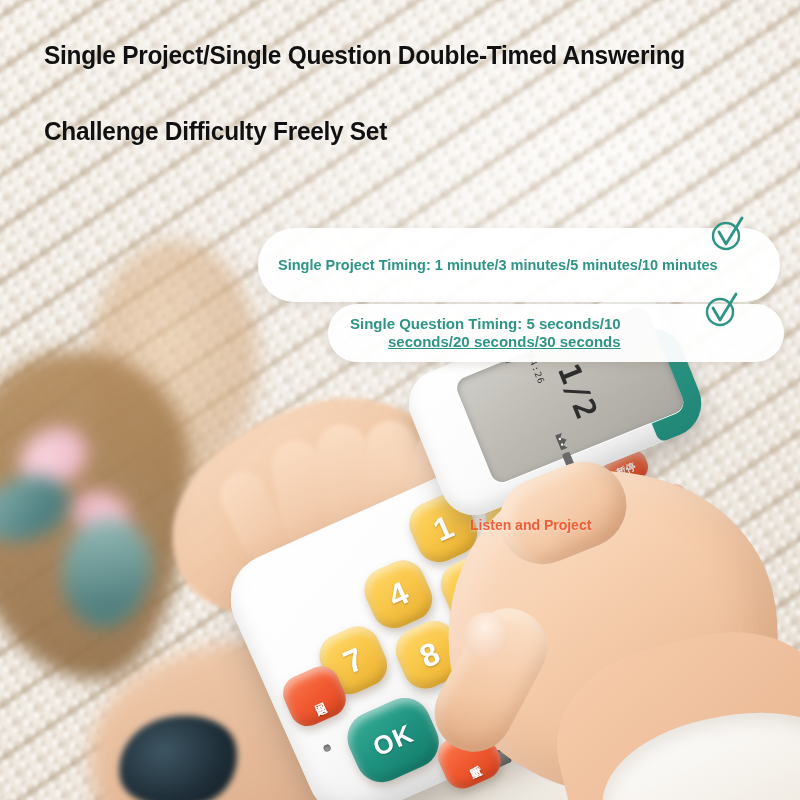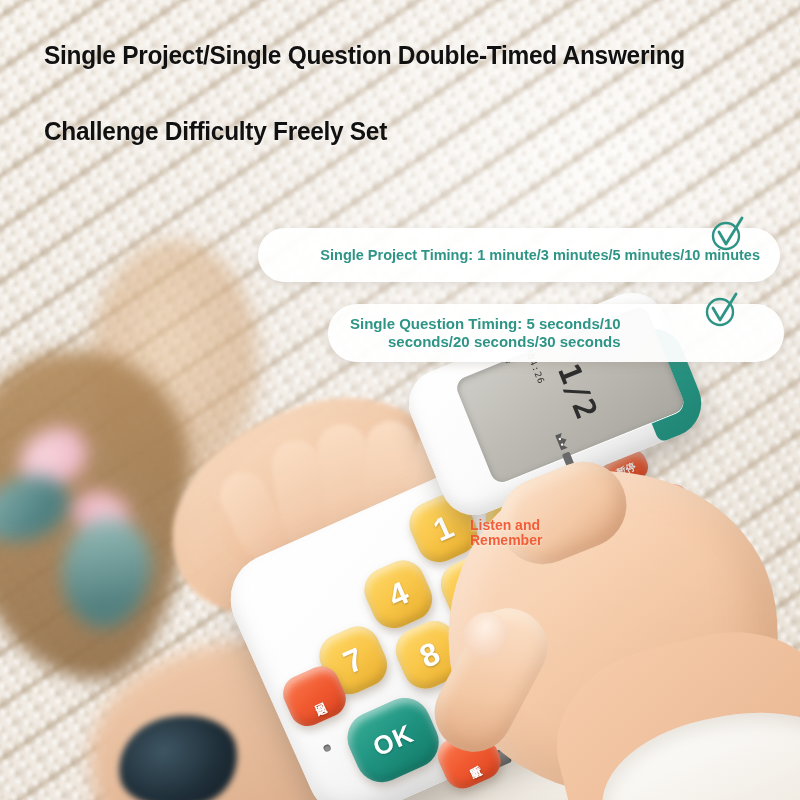--- a/index.html
+++ b/index.html
@@ -302,21 +302,21 @@
 
   
   .pill{
     position:absolute;background:rgba(255,255,255,.94);
     border-radius:40px;
     box-shadow:0 3px 10px rgba(120,105,88,.18);
     display:flex;align-items:center;
     color:#2e9586;font-weight:bold;
     z-index:20;
   }
-  .pill1{left:258px;top:228px;width:482px;height:46px;padding:4px 20px;font-size:14.5px;justify-content:flex-end;}
+  .pill1{left:258px;top:228px;width:482px;height:46px;padding:14px 20px;font-size:14.5px;}
   .pill2{left:328px;top:304px;width:412px;height:58px;padding:0 22px;font-size:15px;line-height:1.22;text-align:right;}
   .pill span{display:block;}
 
   .check{
     position:absolute;width:44px;height:44px;z-index:25;
   }
   .check1{left:706px;top:212px;}
   .check2{left:700px;top:288px;}
 </style>
 </head>
@@ -426,39 +426,39 @@
     </div>
   </div>
 
   <div class="hand-right"></div>
   <div class="hr-wrist"></div>
   <div class="hr-finger hrf-thumb"></div>
   <div class="hr-finger hrf-index"></div>
   <div class="nail"></div>
   <div class="hr-cuff"></div>
 
-  <div class="device-caption">Listen and Remember</div>
+  <div class="device-caption">Listen and Project</div>
 
   <div class="headline l1">Single Project/Single Question Double-Timed Answering</div>
   <div class="headline l2">Challenge Difficulty Freely Set</div>
 
   <div class="pill pill1">
     <span>Single Project Timing: 1 minute/3 minutes/5 minutes/10 minutes</span>
   </div>
   <div class="check check1">
     <svg width="44" height="44" viewBox="0 0 44 44">
       <circle cx="20" cy="24" r="13" fill="none" stroke="#2e9586" stroke-width="2.4"></circle>
       <path d="M13 20 L20 32 L36 6" fill="none" stroke="#2e9586" stroke-width="2.8" stroke-linecap="round" stroke-linejoin="round"></path>
     </svg>
   </div>
 
   <div class="pill pill2">
     <div>
       <span>Single Question Timing: 5 seconds/10</span>
-      <span style="padding-left:10px;">seconds/20 seconds/30 seconds</span>
+      <span style="padding-left:10px;text-decoration:underline;">seconds/20 seconds/30 seconds</span>
     </div>
   </div>
   <div class="check check2">
     <svg width="44" height="44" viewBox="0 0 44 44">
       <circle cx="20" cy="24" r="13" fill="none" stroke="#2e9586" stroke-width="2.4"></circle>
       <path d="M13 20 L20 32 L36 6" fill="none" stroke="#2e9586" stroke-width="2.8" stroke-linecap="round" stroke-linejoin="round"></path>
     </svg>
   </div>
 
 </div>

